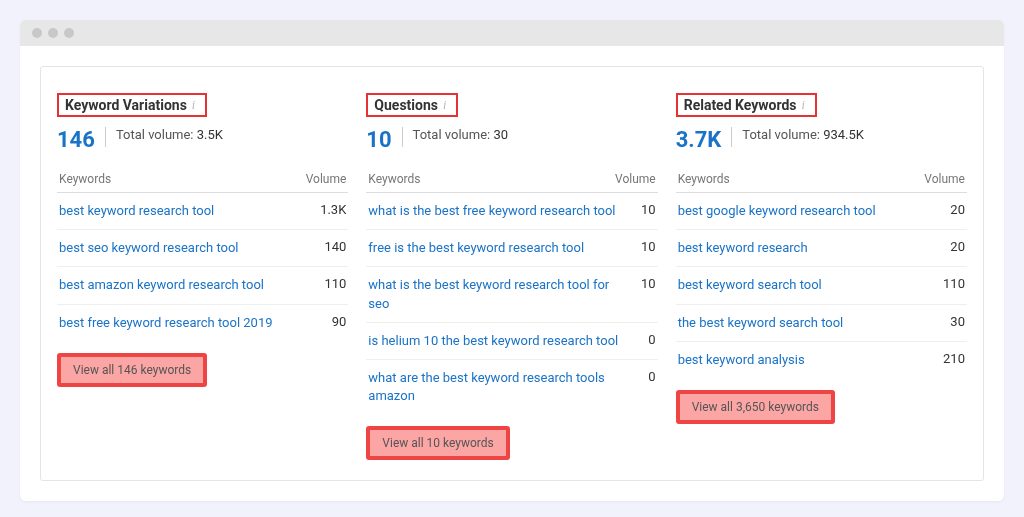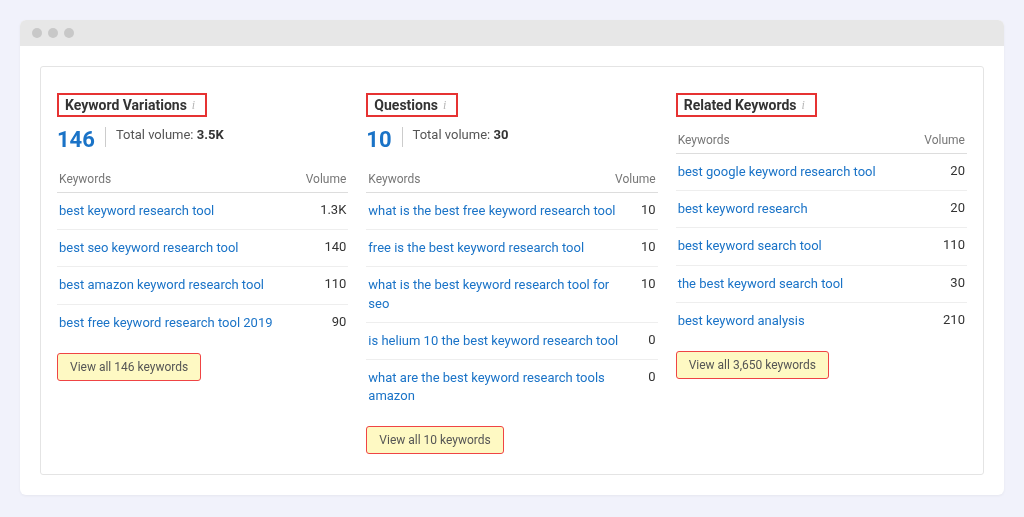--- a/index.html
+++ b/index.html
@@ -60,21 +60,21 @@
       color: #1a73c7;
       font-weight: 700;
       font-size: 22px;
     }
     .sep {
       width: 1px;
       height: 20px;
       background: #ccc;
     }
     .tv-wrap { font-size: 13px; color: #555; }
-    .tv-val { font-weight: 700; color: #333; }
+    .tv-val { font-weight: 400; color: #333; }
     .table-head {
       display: flex;
       justify-content: space-between;
       color: #777;
       font-size: 12px;
       padding: 6px 2px;
       border-bottom: 1px solid #ddd;
     }
     .row {
       display: flex;
@@ -93,22 +93,22 @@
       flex: 1;
     }
     .vol {
       color: #333;
       font-size: 13px;
       white-space: nowrap;
     }
     .view-all {
       margin-top: 12px;
       padding: 6px 12px;
-      background: #fef9c3;
-      border: 1px solid #ef4444;
+      background: #fca5a5;
+      border: 4px solid #ef4444;
       border-radius: 3px;
       font-size: 12px;
       color: #555;
       cursor: pointer;
       font-family: inherit;
     }
   </style>
 </head>
 <body>
 
@@ -195,20 +195,28 @@
             <span class="vol">0</span>
           </div>
         <button class="view-all">View all 10 keywords</button>
       </div>
 
       <div class="panel">
         <div class="panel-title">
           <span>Related Keywords</span>
           <span class="info-icon">i</span>
         </div>
+        <div class="stats">
+          <span class="count">3.7K</span>
+          <span class="sep"></span>
+          <span class="tv-wrap">
+            <span>Total volume:</span>
+            <span class="tv-val">934.5K</span>
+          </span>
+        </div>
         <div class="table-head">
           <span>Keywords</span>
           <span>Volume</span>
         </div>
         <div class="row">
             <span class="kw">best google keyword research tool</span>
             <span class="vol">20</span>
           </div>
         <div class="row">
             <span class="kw">best keyword research</span>

